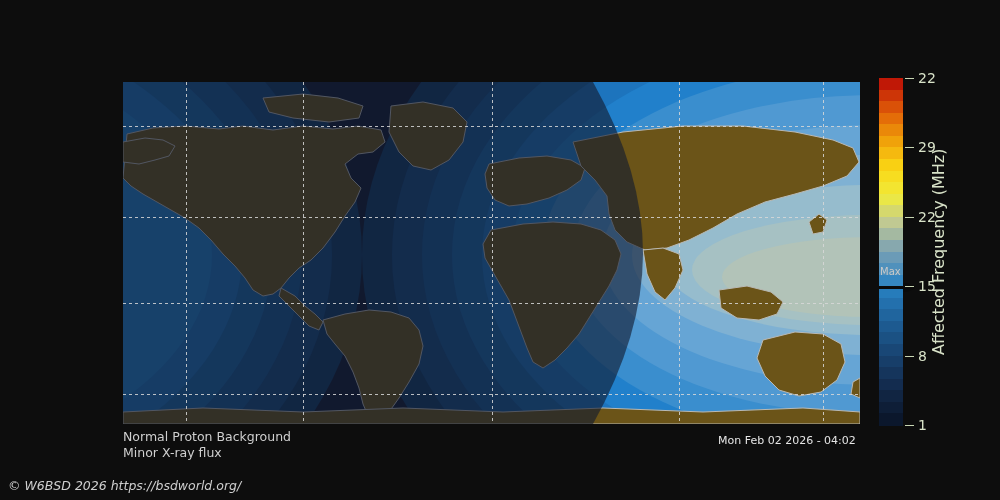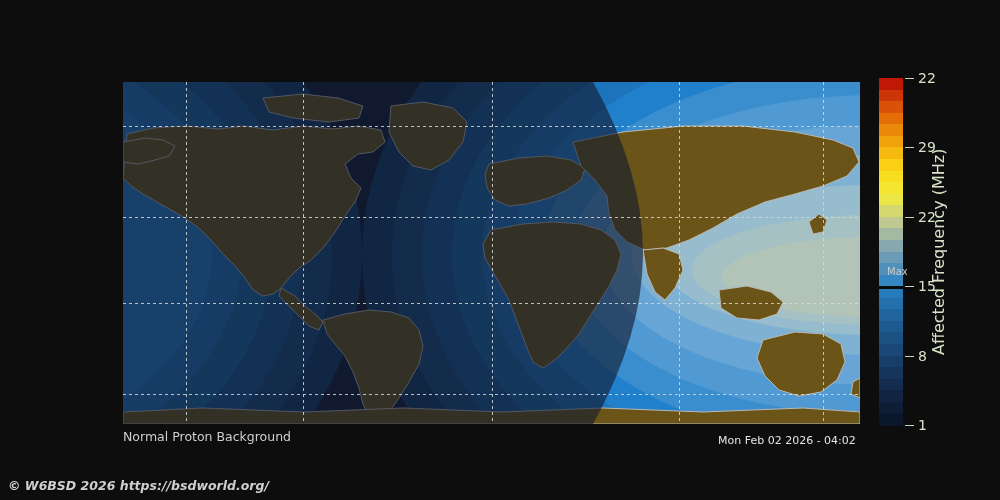--- a/index.html
+++ b/index.html
@@ -35,27 +35,27 @@
   #cbarlabel{
     position:absolute;left:923px;top:78px;height:347px;width:30px;
     color:#d8e2c8;font-size:16px;
     writing-mode:vertical-rl;transform:rotate(180deg);
     display:flex;align-items:center;justify-content:center;white-space:nowrap;
   }
   .ctick{position:absolute;left:905px;width:9px;height:1px;background:#c8d6b4;}
   .ctlab{position:absolute;left:918px;color:#d8e2c8;font-size:14px;transform:translateY(-50%);}
 
   #maxbox{position:absolute;left:879px;top:266px;width:24px;height:20px;
-    color:#c9c9c9;font-size:10px;line-height:11px;padding-left:8px;box-sizing:border-box;}
+    color:#c9c9c9;font-size:10px;line-height:11px;padding-left:1px;box-sizing:border-box;}
   #maxarrow{position:absolute;left:879px;top:283px;width:36px;height:9px;}
 
   
   #statusL{position:absolute;left:123px;top:429px;color:#cfcfcf;font-size:12.5px;line-height:16px;}
   #stamp{position:absolute;left:718px;top:434px;color:#e5e5e5;font-size:11px;}
-  #copy{position:absolute;left:8px;top:478px;color:#cfcfcf;font-size:12.5px;font-style:italic;font-weight:bold;}
+  #copy{position:absolute;left:8px;top:478px;color:#cfcfcf;font-size:12.5px;font-style:italic;}
 </style>
 </head>
 <body>
 
 <div id="root">
 
 
   <div id="map">
 
     <div style="position:absolute;inset:0;">
@@ -189,16 +189,17 @@
       <div class="ctick" style="top: 286.2px;"></div>
       <div class="ctlab" style="top: 286.2px;">15</div>
       <div class="ctick" style="top: 355.6px;"></div>
       <div class="ctlab" style="top: 355.6px;">8</div>
       <div class="ctick" style="top: 425px;"></div>
       <div class="ctlab" style="top: 425px;">1</div>
     </div>
 
   <div id="statusL">
     <div>Normal Proton Background</div>
+    <div>Minor X-ray flux</div>
   </div>
   <div id="stamp">Mon Feb 02 2026 - 04:02</div>
   <div id="copy">© W6BSD 2026 https://bsdworld.org/</div>
 </div>
 
 </body></html>

